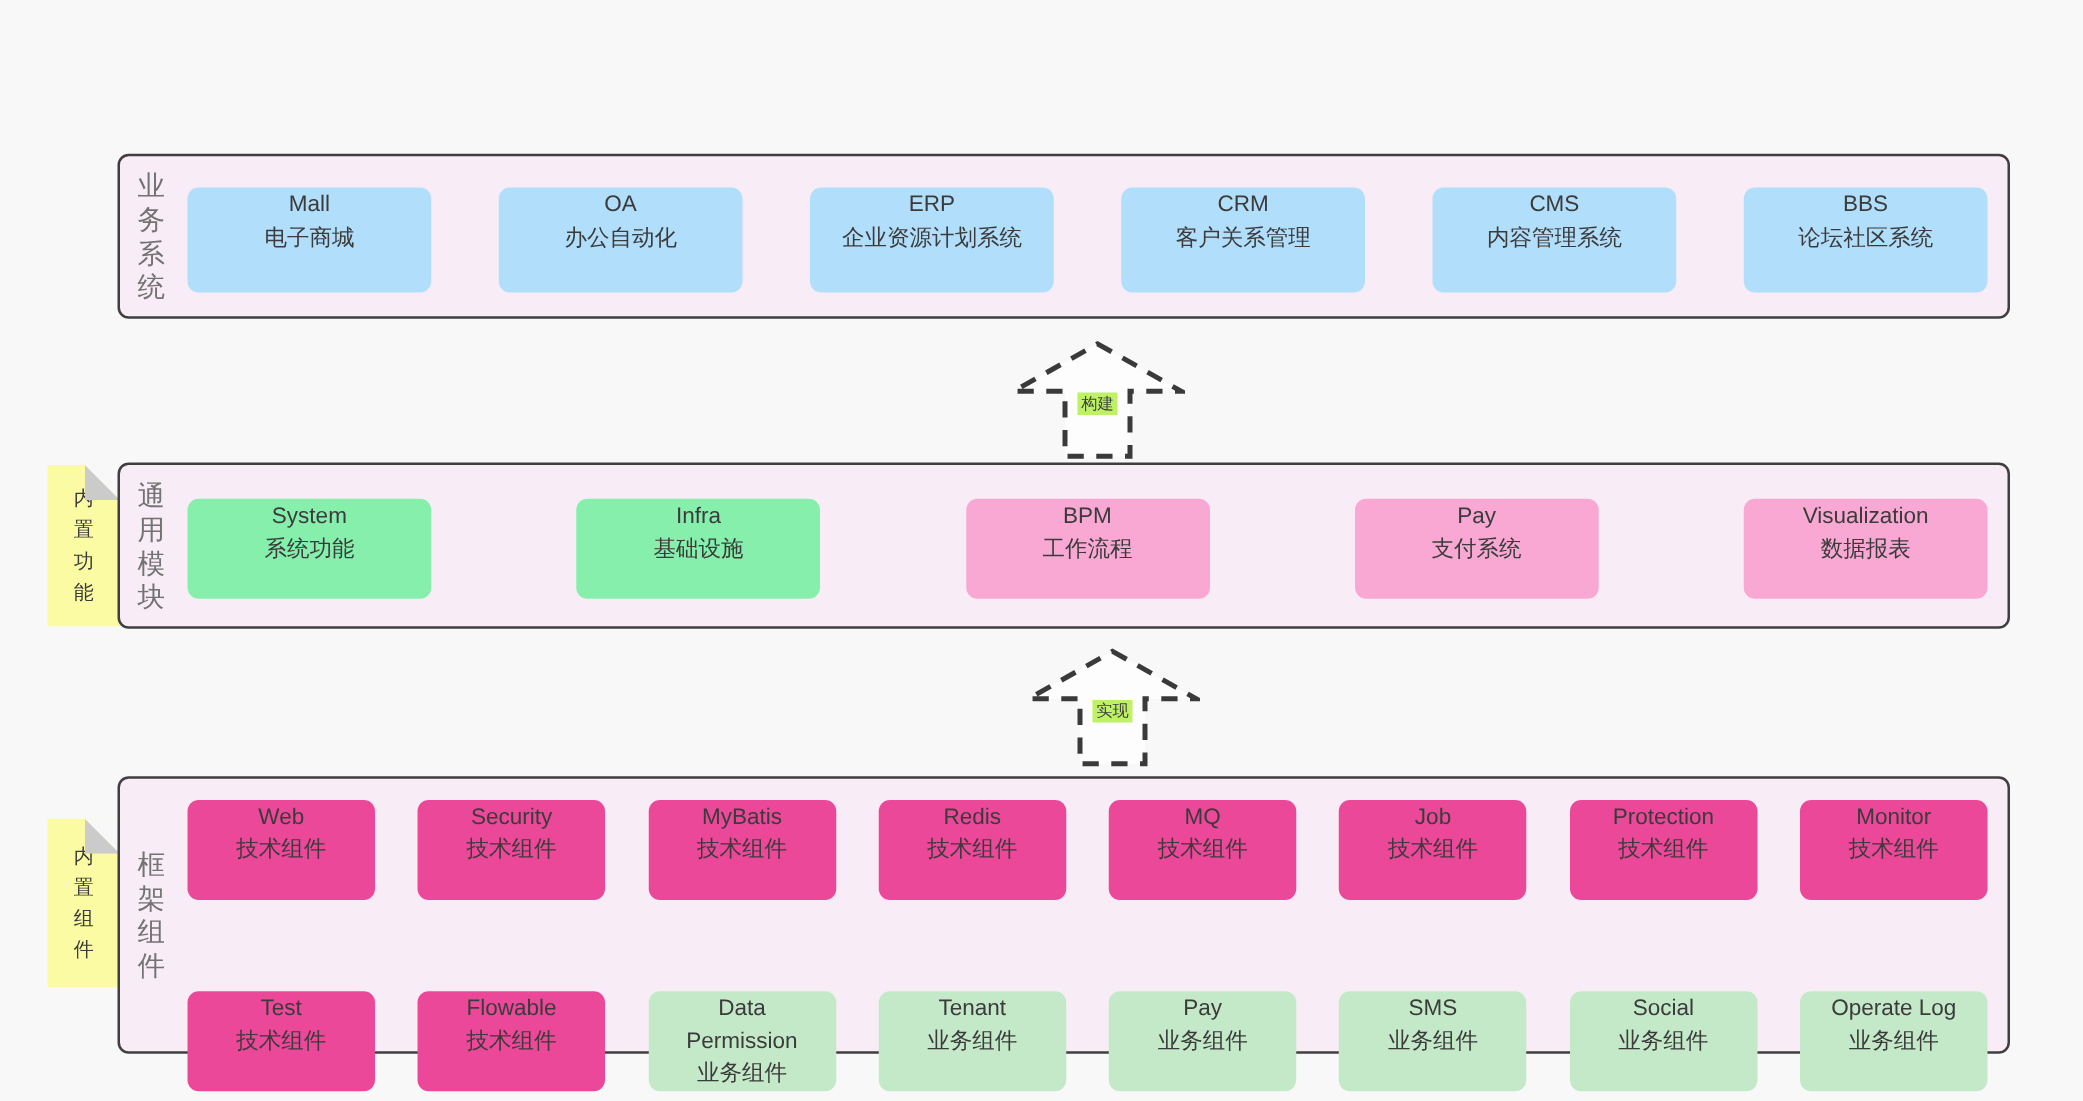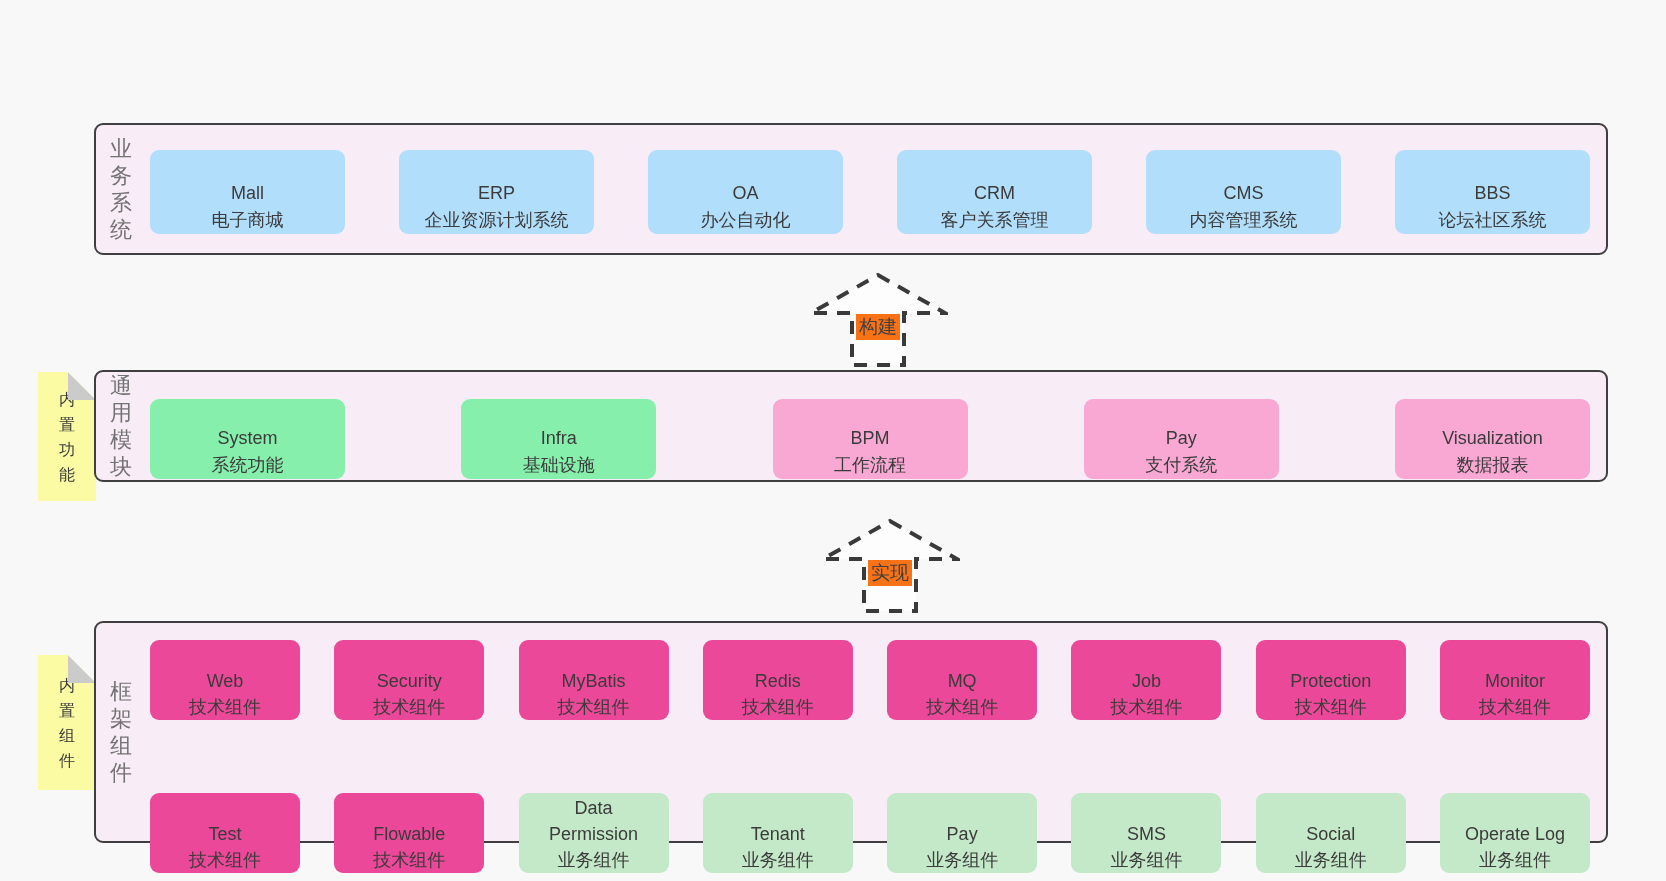--- a/index.html
+++ b/index.html
@@ -3,35 +3,35 @@
 <meta charset="utf-8">
 <style>
   html,body { margin:0; padding:0; background:#f8f8f8; }
   .canvas { position:relative; width:1666px; height:881px; background:#f8f8f8;
             font-family:"Liberation Sans", sans-serif; color:#3b3b3b; overflow:hidden; }
 
   
   .band { position:absolute; left:94px; width:1514px; background:#f8edf6;
           border:2px solid #3f3f3f; border-radius:9px; box-sizing:border-box; z-index:2; }
   .band1 { top:123px; height:132px; }
-  .band2 { top:370px; height:112px;padding-left:43px; }
+  .band2 { top:370px; height:133px;padding-left:43px; }
   .band3 { top:621px; height:222px; }
 
   .vlabel { position:absolute; left:11px; top:50%; transform:translateY(-50%);
             width:28px; font-size:22px; line-height:27px; text-align:center;
             word-break:break-all; color:#737373; }
 
   .row { position:absolute; left:54px; right:16px; display:flex; justify-content:space-between; }
   .band1 .row { top:25px; }
   .band2 .row { top:27px; }
   .band3 .rowA { top:17px; }
   .band3 .rowB { top:122px;margin-top:48px; }
 
   .box { box-sizing:border-box; border-radius:9px; display:flex; flex-direction:column;
-         justify-content:flex-end; align-items:center; text-align:center;
+         justify-content:flex-start; align-items:center; text-align:center;
          font-size:18px; line-height:27px; padding:0 10px; }
   .band1 .box { width:195px; height:84px; }
   .band2 .box { width:195px; height:80px; }
   .band3 .box { width:150px; height:80px; line-height:26px; }
 
   .blue  { background:#b1defa; }
   .red   { background:#86efac; }
   .pink  { background:#f9a8d4; }
   .green { background:#ec4899; }
   .lgreen{ background:#c3e9c8; }
@@ -42,41 +42,41 @@
   .note2 { top:372px; height:129px; }
   .note3 { top:655px; height:135px; }
   .fold { position:absolute; top:0; right:0; line-height:0; }
   .ntext { width:24px; font-size:16px; line-height:25px; text-align:center; word-break:break-all; }
 
   
   .arrow { position:absolute; width:140px; height:96px; z-index:1; }
   .arrow1 { left:808px; top:272px; }
   .arrow2 { left:820px; top:518px; }
   .alabel { position:absolute; left:50%; top:42px; transform:translateX(-50%);
-            background:#f97316; padding:0 3px; font-size:19px; white-space:nowrap; color:#3f3f3f; }
+            background:#bef264; padding:0 3px; font-size:13px; white-space:nowrap; color:#3f3f3f; }
 </style>
 </head>
 <body>
 
 <div class="canvas">
 
   <div class="band band1">
     <div class="vlabel">业务系统</div>
     <div class="row">
       <div class="box blue">
         <div>Mall</div>
         <div>电子商城</div>
       </div>
       <div class="box blue">
+        <div>OA</div>
+        <div>办公自动化</div>
+      </div>
+      <div class="box blue">
         <div>ERP</div>
         <div>企业资源计划系统</div>
-      </div>
-      <div class="box blue">
-        <div>OA</div>
-        <div>办公自动化</div>
       </div>
       <div class="box blue">
         <div>CRM</div>
         <div>客户关系管理</div>
       </div>
       <div class="box blue">
         <div>CMS</div>
         <div>内容管理系统</div>
       </div>
       <div class="box blue">

